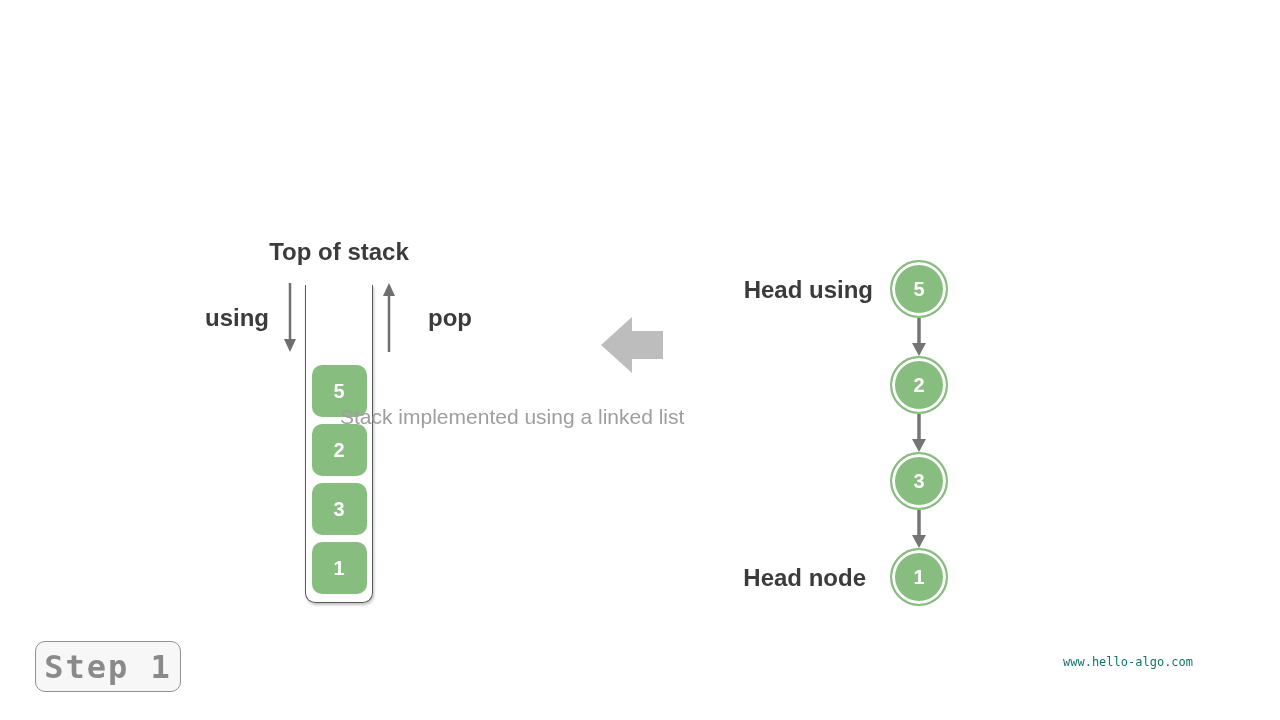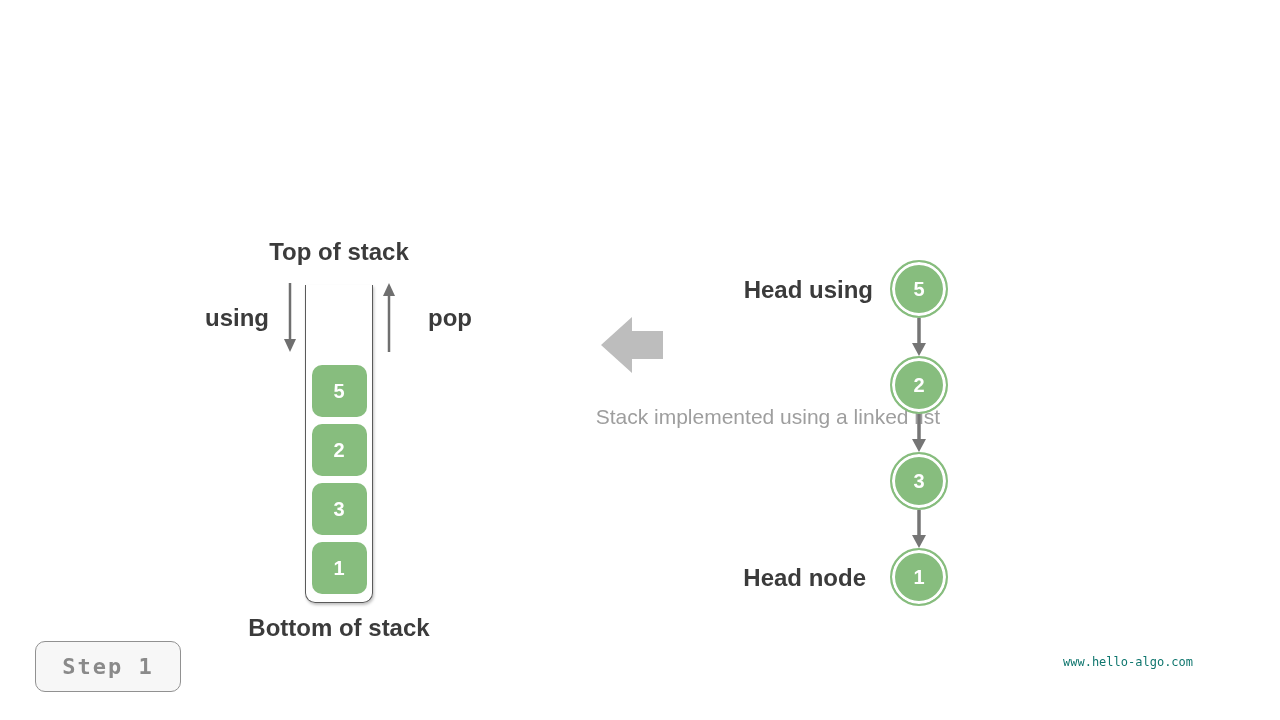--- a/index.html
+++ b/index.html
@@ -28,39 +28,39 @@
     width:55px;height:52px;border-radius:10px;background:#87bd7e;
     color:#ffffff;font-weight:700;font-size:20px;
     display:flex;align-items:center;justify-content:center;flex:0 0 auto;
   }
 
   
   .arrow-svg{position:absolute;}
 
   
   #caption{
-    position:absolute;left:340px;top:405px;width:600px;text-align:right;
+    position:absolute;left:340px;top:405px;width:600px;text-align:left;
     color:#9e9e9e;font-size:21px;font-weight:400;white-space:nowrap;
   }
 
   
   .ll-node{
     position:absolute;width:58px;height:58px;border-radius:50%;
     box-sizing:border-box;background:#87bd7e;border:2px solid #87bd7e;
     box-shadow:inset 0 0 0 3px #ffffff;
     color:#ffffff;font-weight:700;font-size:20px;
     display:flex;align-items:center;justify-content:center;
   }
 
   
   #step-badge{
     position:absolute;left:35px;top:641px;width:146px;height:51px;
     box-sizing:border-box;background:#f7f7f7;border:1.5px solid #919191;border-radius:10px;
     display:flex;align-items:center;justify-content:center;
-    font-family:"DejaVu Sans Mono",monospace;font-weight:700;font-size:22px;
+    font-family:"DejaVu Sans Mono",monospace;font-weight:700;font-size:32px;
     color:#8a8a8a;letter-spacing:2px;white-space:pre;
   }
 
   
   #watermark{
     position:absolute;left:1063px;top:655px;
     font-family:"DejaVu Sans Mono",monospace;font-size:12px;color:#0f766e;white-space:nowrap;
   }
 </style>
 </head>
@@ -84,21 +84,20 @@
     <div class="stack-box">1</div>
   </div>
 
   <svg class="arrow-svg" style="left:379px;top:283px;" width="20" height="70" viewBox="0 0 20 70">
     <line x1="10" y1="69" x2="10" y2="11" stroke="#6f6f6f" stroke-width="2.5"></line>
     <polygon points="4,13 16,13 10,0" fill="#6f6f6f"></polygon>
   </svg>
 
   <div class="label" style="left:428px;top:306px;">pop</div>
 
-  <div class="label center" style="left:239px;top:616px;width:200px;">Bottom of stack</div>
 
   <svg class="arrow-svg" style="left:601px;top:317px;" width="62" height="56" viewBox="0 0 62 56">
     <polygon points="0,28 31,0 31,14 62,14 62,42 31,42 31,56" fill="#bdbdbd"></polygon>
   </svg>
 
   <div id="caption">Stack implemented using a linked list</div>
 
   <div class="label right" style="left:699px;top:278px;width:174px;">Head using</div>
 
   <div class="ll-node" style="left:890px;top:260px;">5</div>

